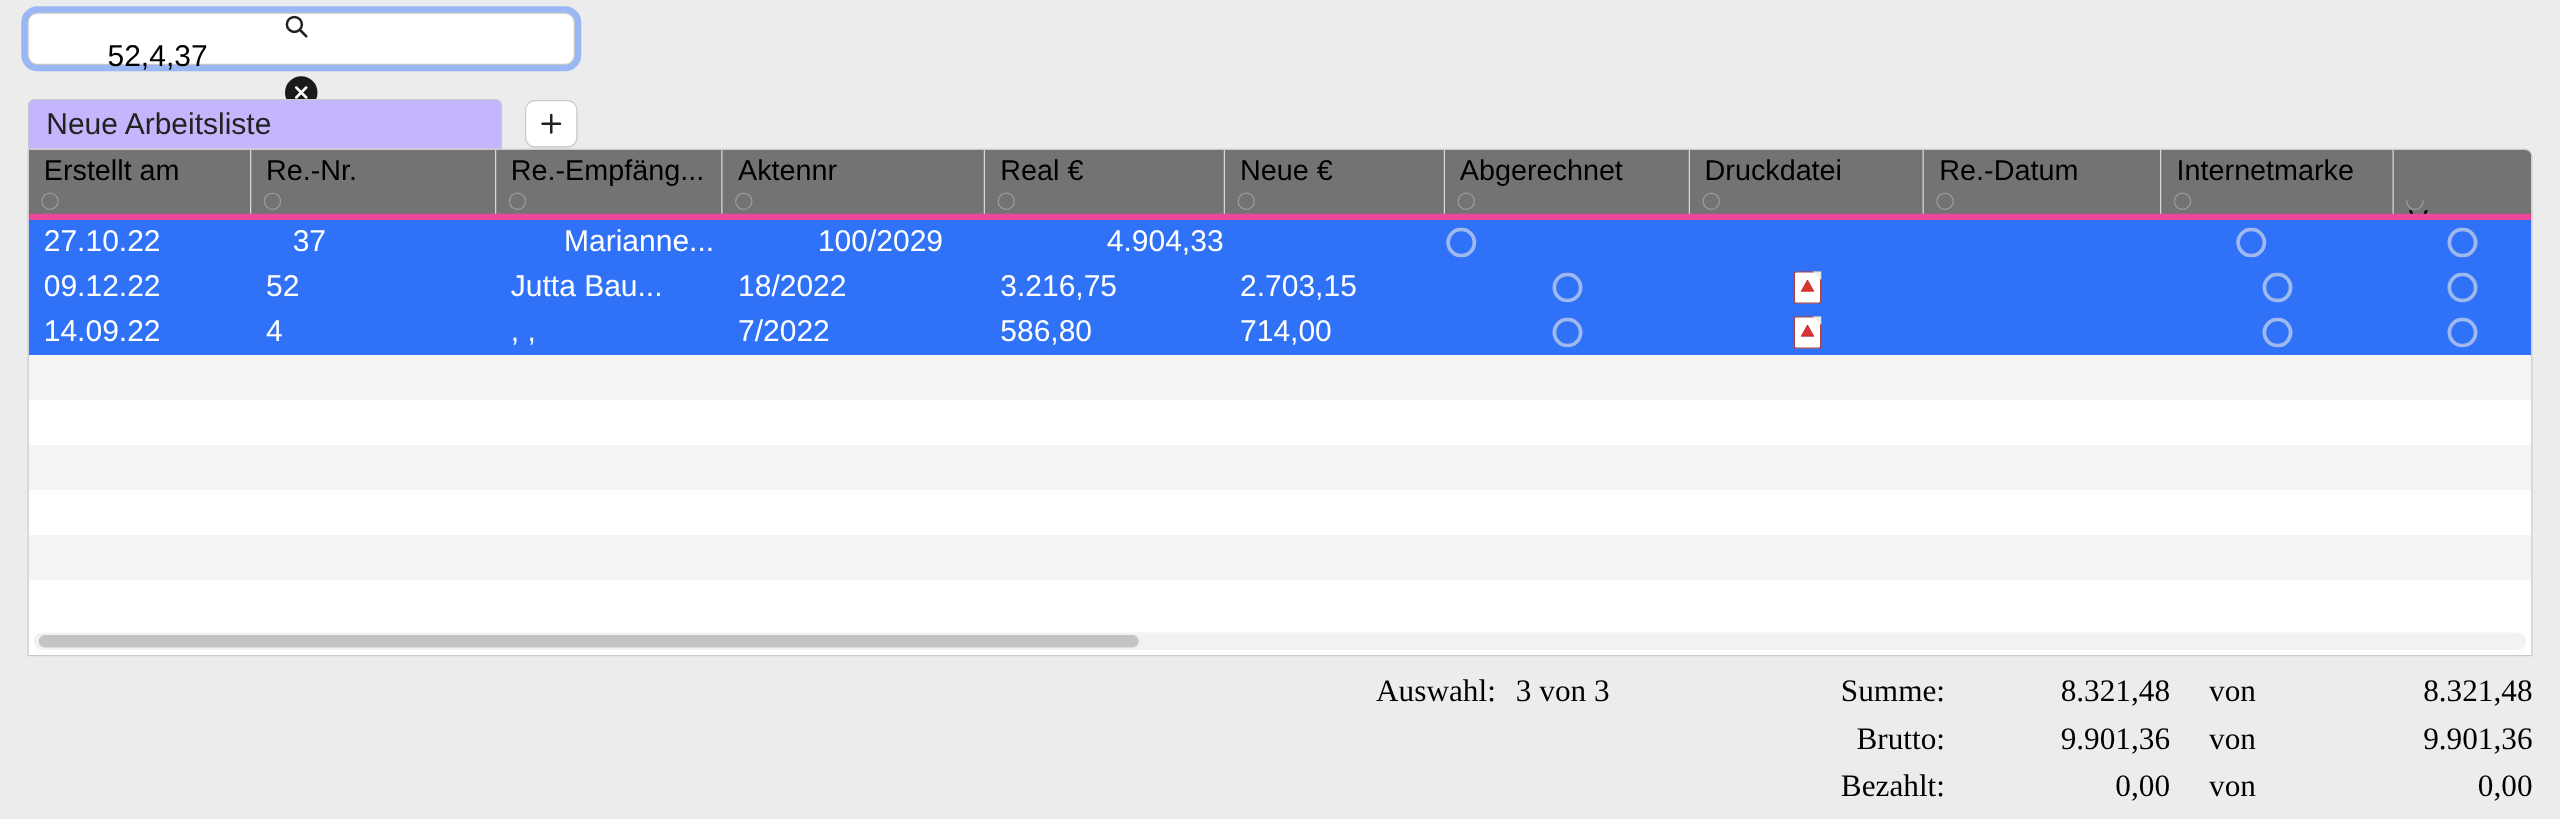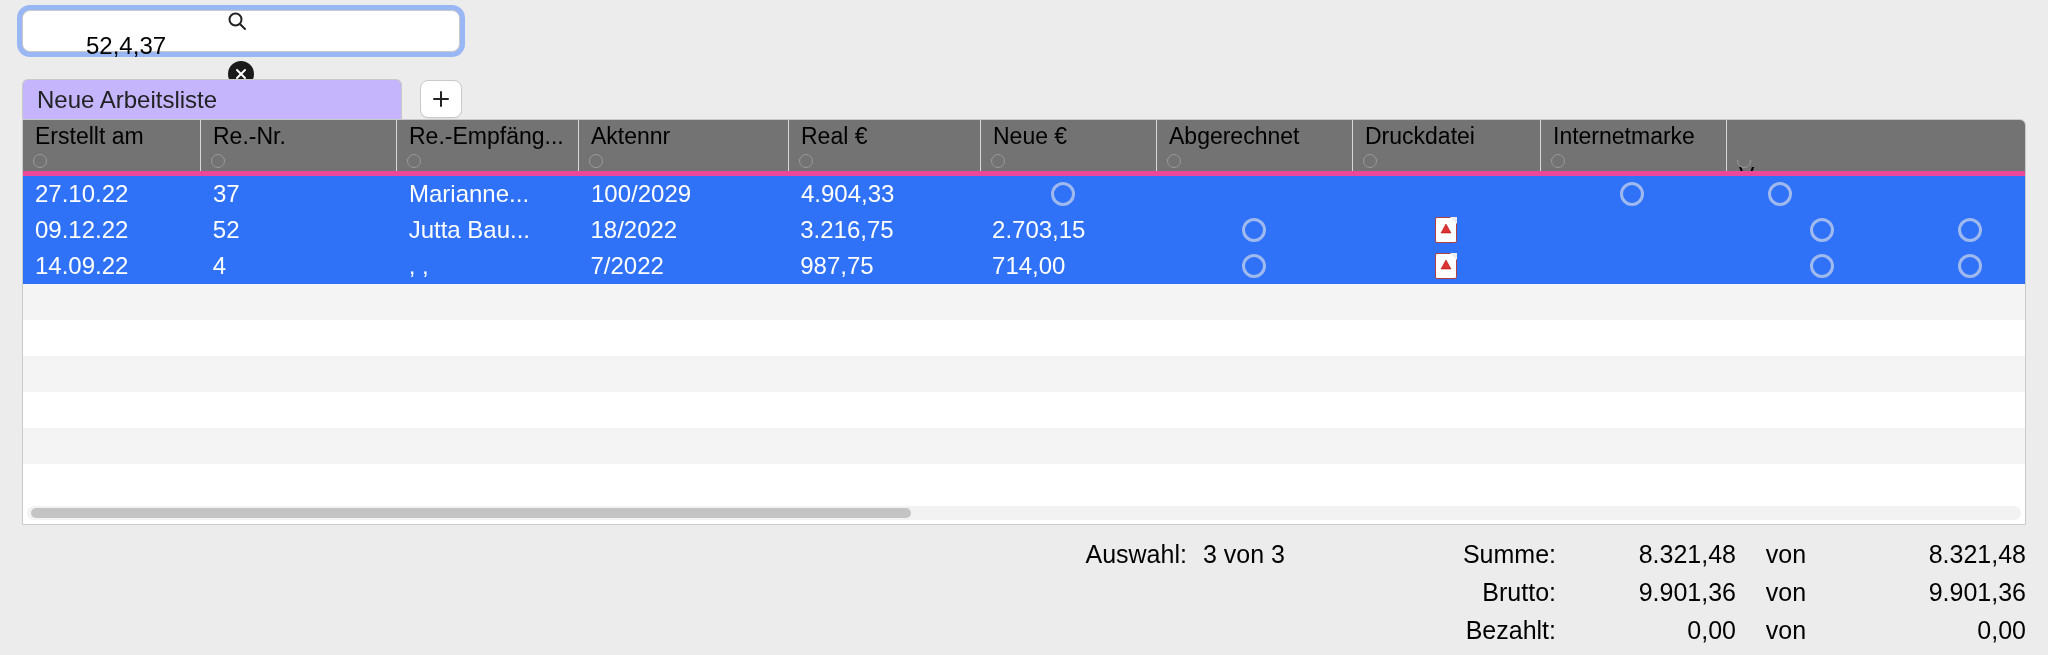--- a/index.html
+++ b/index.html
@@ -97,21 +97,21 @@
     position: absolute; left: 10px; bottom: 3px;
     width: 14px; height: 14px; border: 1.5px solid #9a9a9a; border-radius: 50%;
   }
   .tbody { }
   .tr {
     display: flex;
     height: 36px;
     align-items: center;
     font-size: 24px;
   }
-  .tr.sel { background: #2f72f7; color: #fff; }
+  .tr.sel { background: #2f72f7; color: #fff; justify-content: space-between; }
   .tr.alt { background: #f4f4f4; }
   .td {
     padding: 0 12px;
     overflow: hidden; white-space: nowrap; text-overflow: ellipsis;
     display: flex; align-items: center;
   }
   .td.center { justify-content: center; }
   .ring {
     width: 24px; height: 24px; border-radius: 50%;
     border: 3px solid #9fb9ef;
@@ -143,21 +143,21 @@
     position:absolute; left:4px; right:4px; bottom:4px; height:14px;
     background: #f2f2f2; border-radius:7px;
   }
   .hscroll .thumb{
     position:absolute; left:4px; top:2px; height:10px; width:880px;
     background:#c4c4c4; border-radius:5px;
   }
   
   .footer {
     position:absolute; left:0; right:22px; top:540px;
-    font-size:25px; color:#000;
+    font-size:25px; color:#000;font-family:Liberation Serif, serif;
   }
   .footer .line { display:flex; justify-content:flex-end; align-items:baseline; height:38px; }
   .footer .lab { text-align:right; }
   .footer .val { width:180px; text-align:right; }
   .footer .von { width:100px; text-align:center; }
   .footer .tot { width:190px; text-align:right; }
   .footer .sel-label { margin-right: 16px; }
   .footer .sel-val { width:120px; text-align:left; }
   .footer .gap { width:140px; }
 </style>
@@ -219,20 +219,24 @@
         <span class="sub"></span>
       </div>
     <div class="th c6">
         <span class="lbl">Abgerechnet</span>
         <span class="sub"></span>
       </div>
     <div class="th c7">
         <span class="lbl">Druckdatei</span>
         <span class="sub"></span>
       </div>
+    <div class="th c8">
+        <span class="lbl">Re.-Datum</span>
+        <span class="sub"></span>
+      </div>
     <div class="th c9">
         <span class="lbl">Internetmarke</span>
         <span class="sub"></span>
       </div>
     <div class="th c10">
         <span class="lbl">Versandt</span>
         <span class="sub"></span>
       </div>
   </div>
   <div class="tbody" id="tbody">
@@ -277,21 +281,21 @@
         </div>
         <div class="td c10 center">
           <span class="ring"></span>
         </div>
       </div>
       <div class="tr sel">
         <div class="td c0">14.09.22</div>
         <div class="td c1">4</div>
         <div class="td c2">, ,</div>
         <div class="td c3">7/2022</div>
-        <div class="td c4">987,75</div>
+        <div class="td c4">586,80</div>
         <div class="td c5">714,00</div>
         <div class="td c6 center">
           <span class="ring"></span>
         </div>
         <div class="td c7 center">
           <span class="pdf">
             <svg width="12" height="14" viewBox="0 0 12 14">
               <path d="M6 1 L1 10 L11 10 Z" fill="#d33" stroke="#a00" stroke-width="0.5"></path>
             </svg>
           </span>

